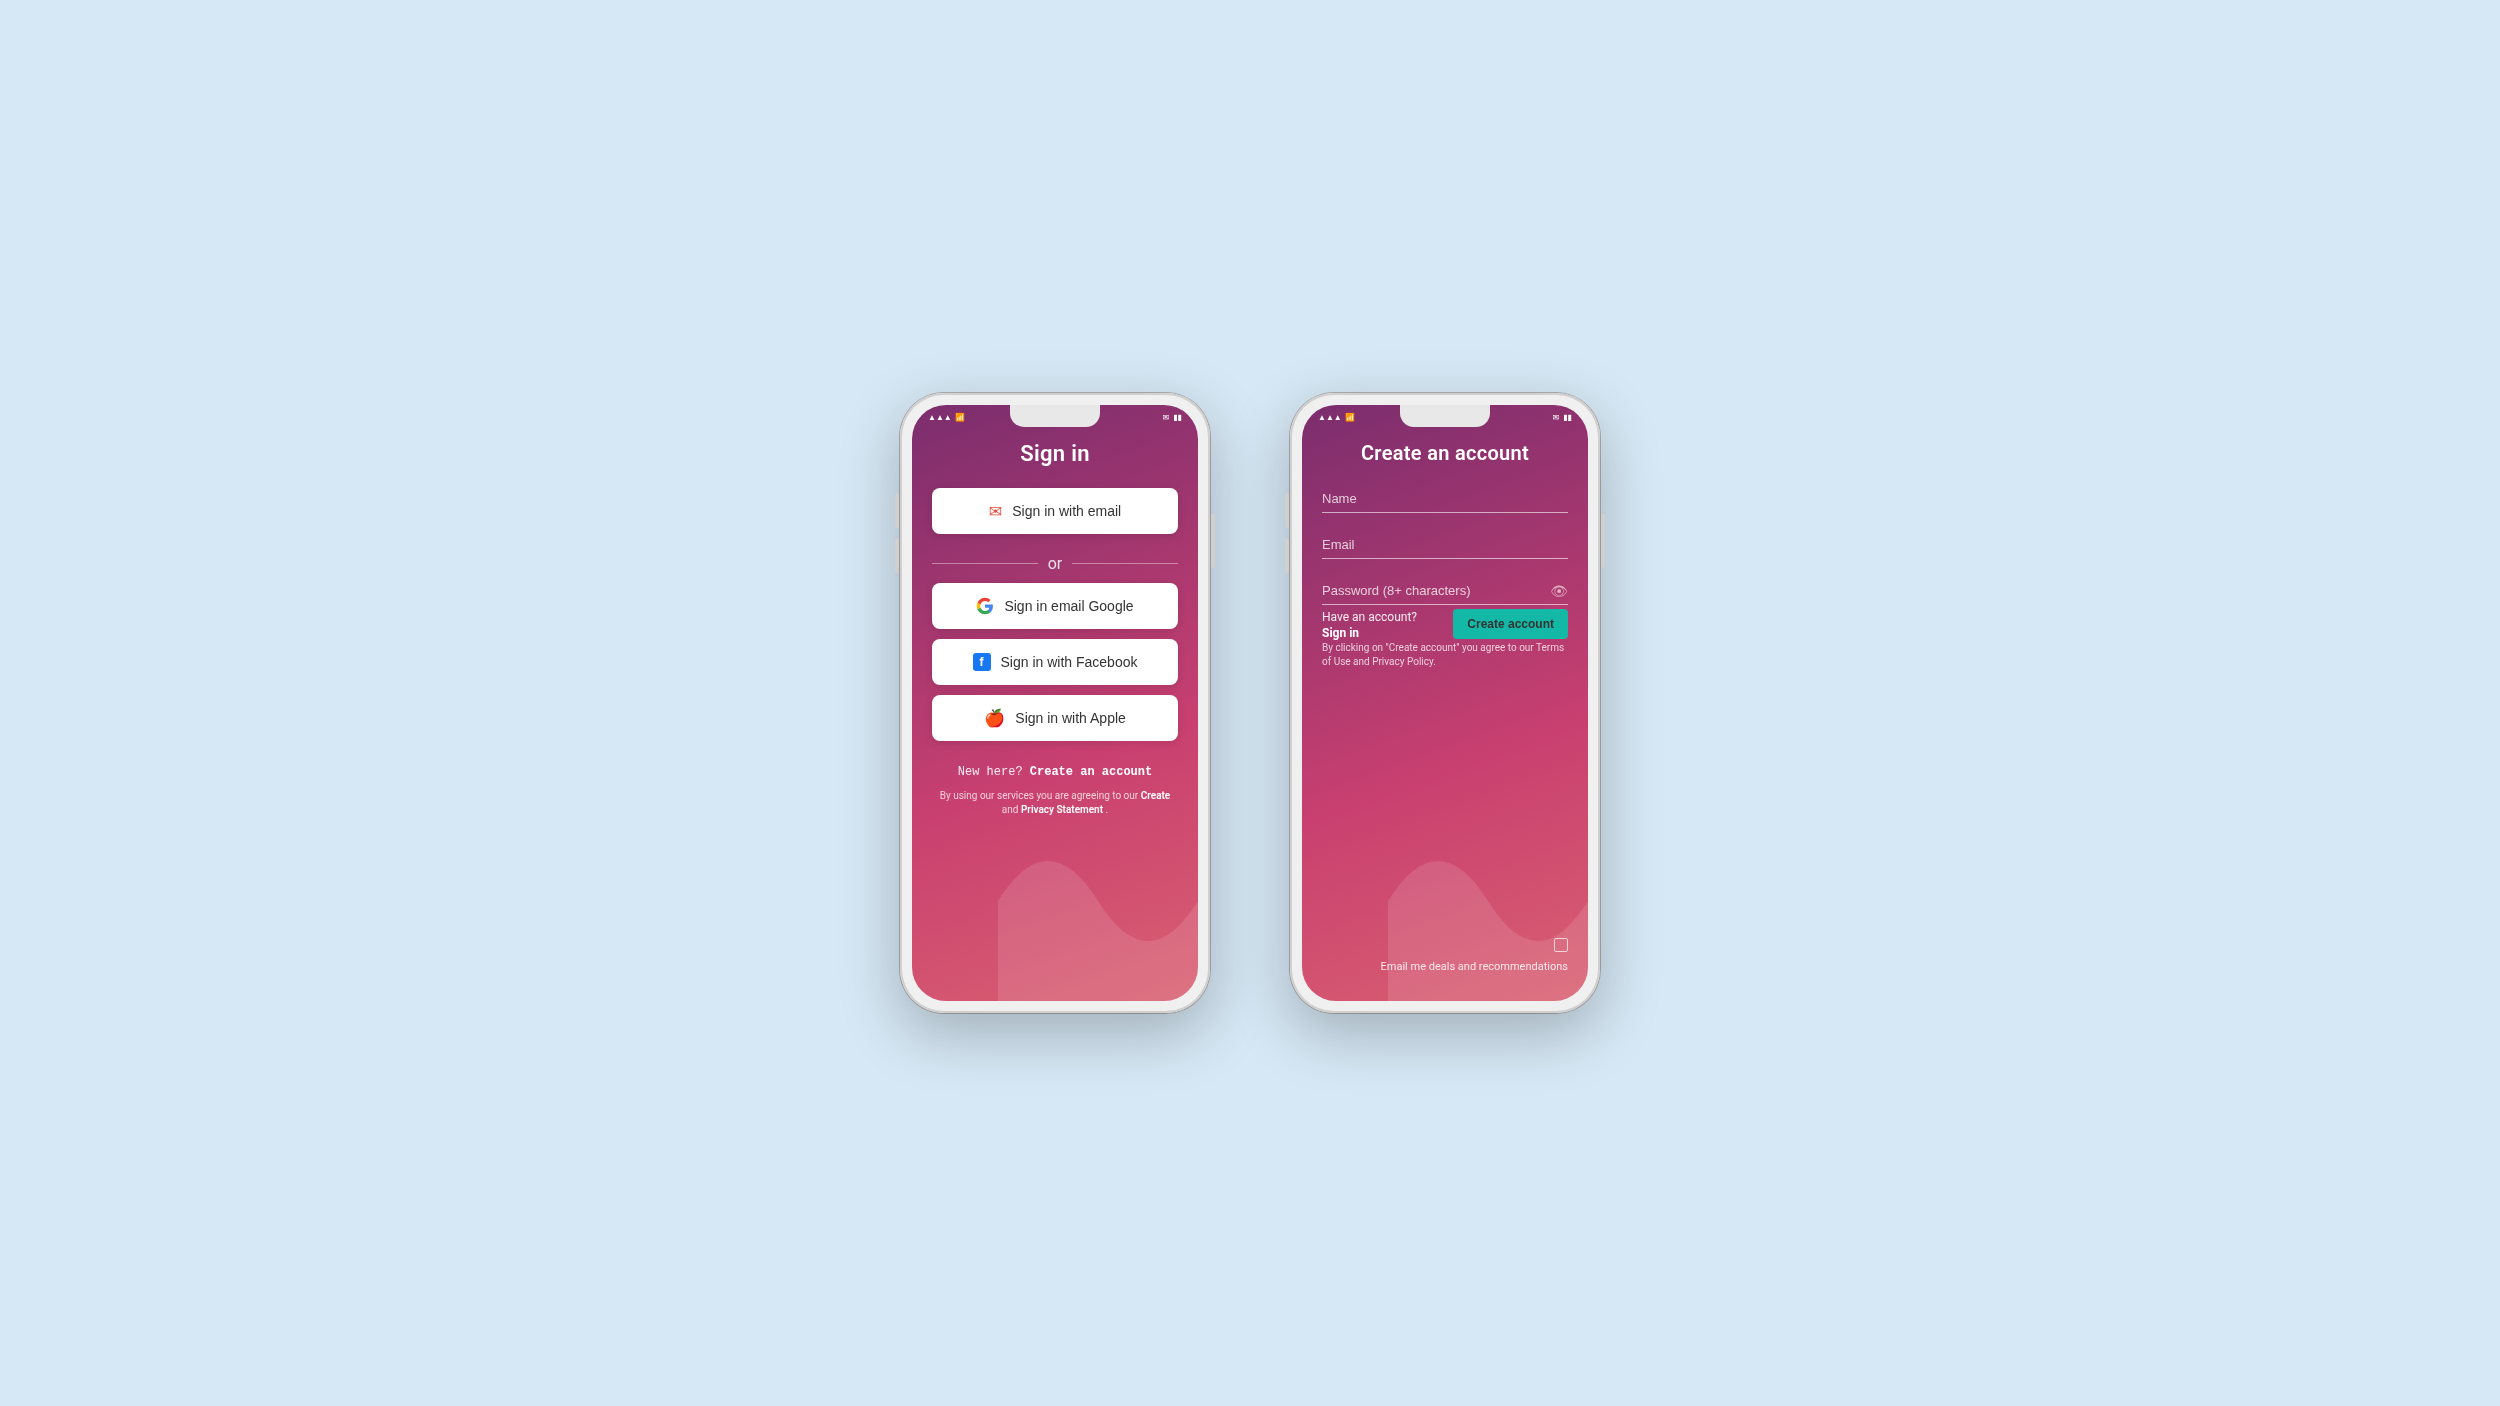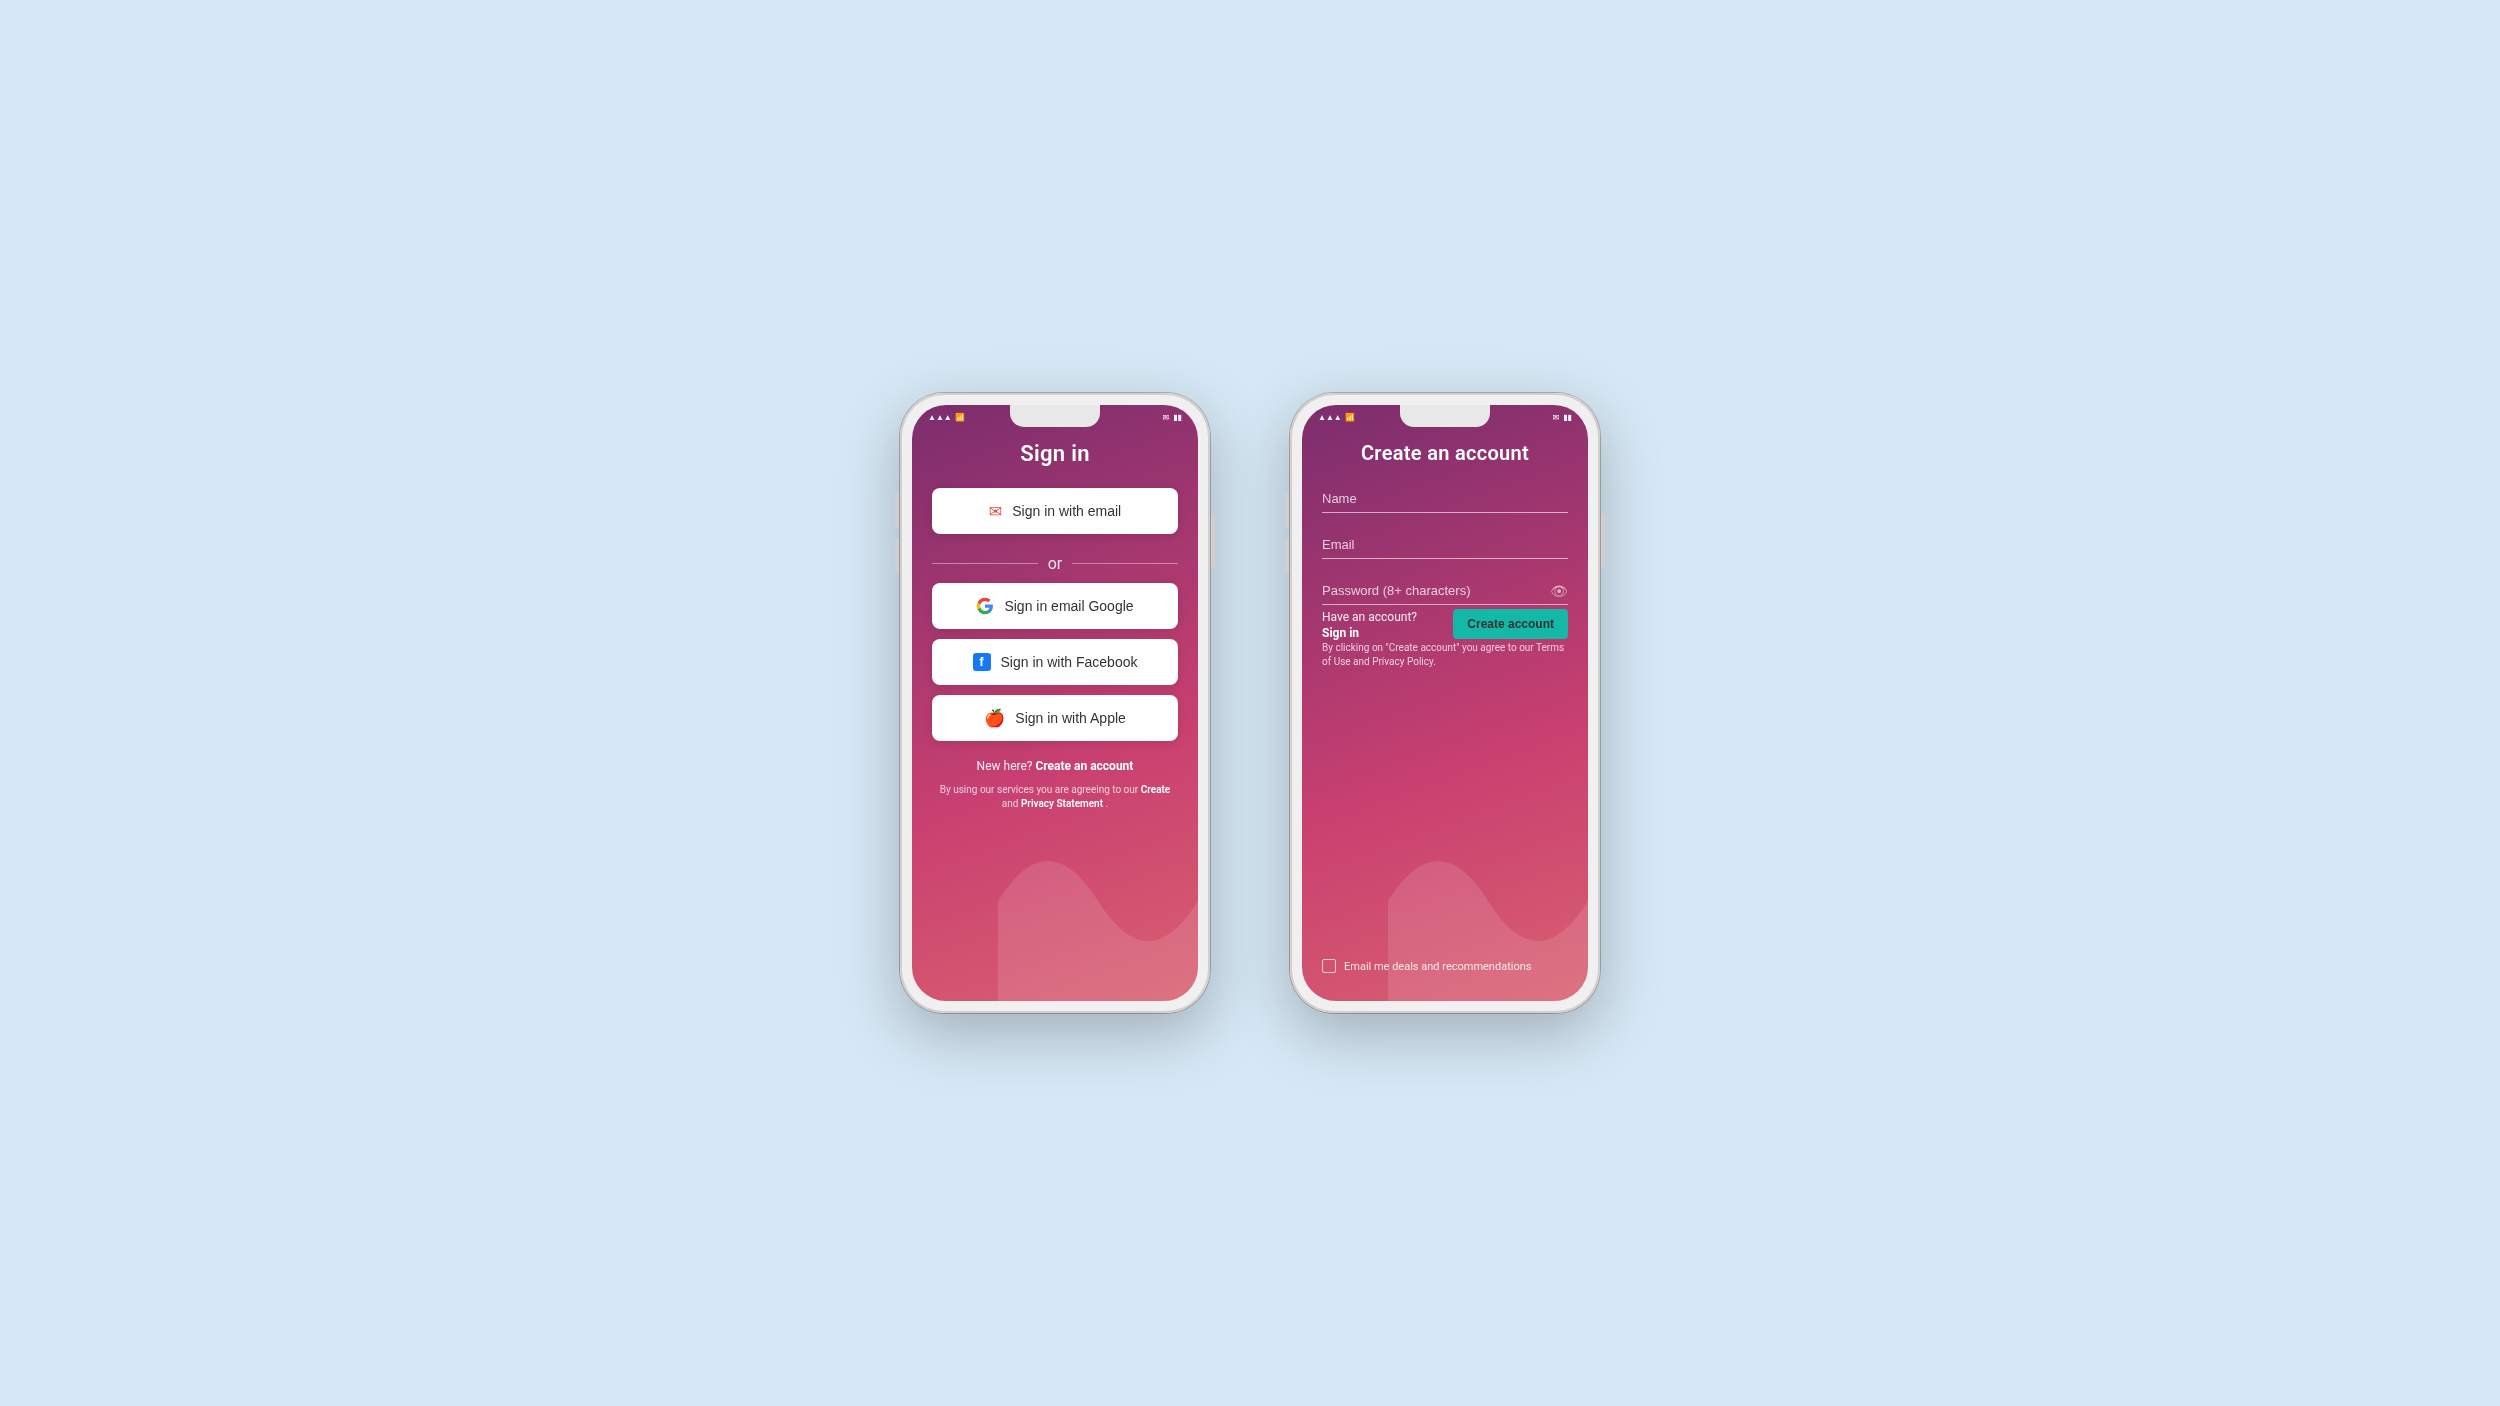--- a/index.html
+++ b/index.html
@@ -139,21 +139,22 @@
 
     .or-text {
       color: rgba(255,255,255,0.85);
       font-size: 16px;
     }
 
     .new-here-text {
       text-align: center;
       color: rgba(255,255,255,0.9);
       font-size: 12px;
-      margin-top: 8px;
+      margin-top: 14px;
+      font-family: Liberation Mono, monospace;
     }
 
     .new-here-link {
       color: white;
       font-weight: 700;
     }
 
     .terms-text {
       text-align: center;
       color: rgba(255,255,255,0.75);
@@ -251,20 +252,21 @@
     }
 
     .checkbox-row {
       display: flex;
       align-items: flex-end;
       gap: 8px;
       position: absolute;
       bottom: 28px;
       left: 20px;
       right: 20px;
+      flex-direction: column;
     }
 
     .checkbox-box {
       width: 14px;
       height: 14px;
       border: 1.5px solid rgba(255,255,255,0.7);
       background: transparent;
       border-radius: 2px;
       flex-shrink: 0;
     }

